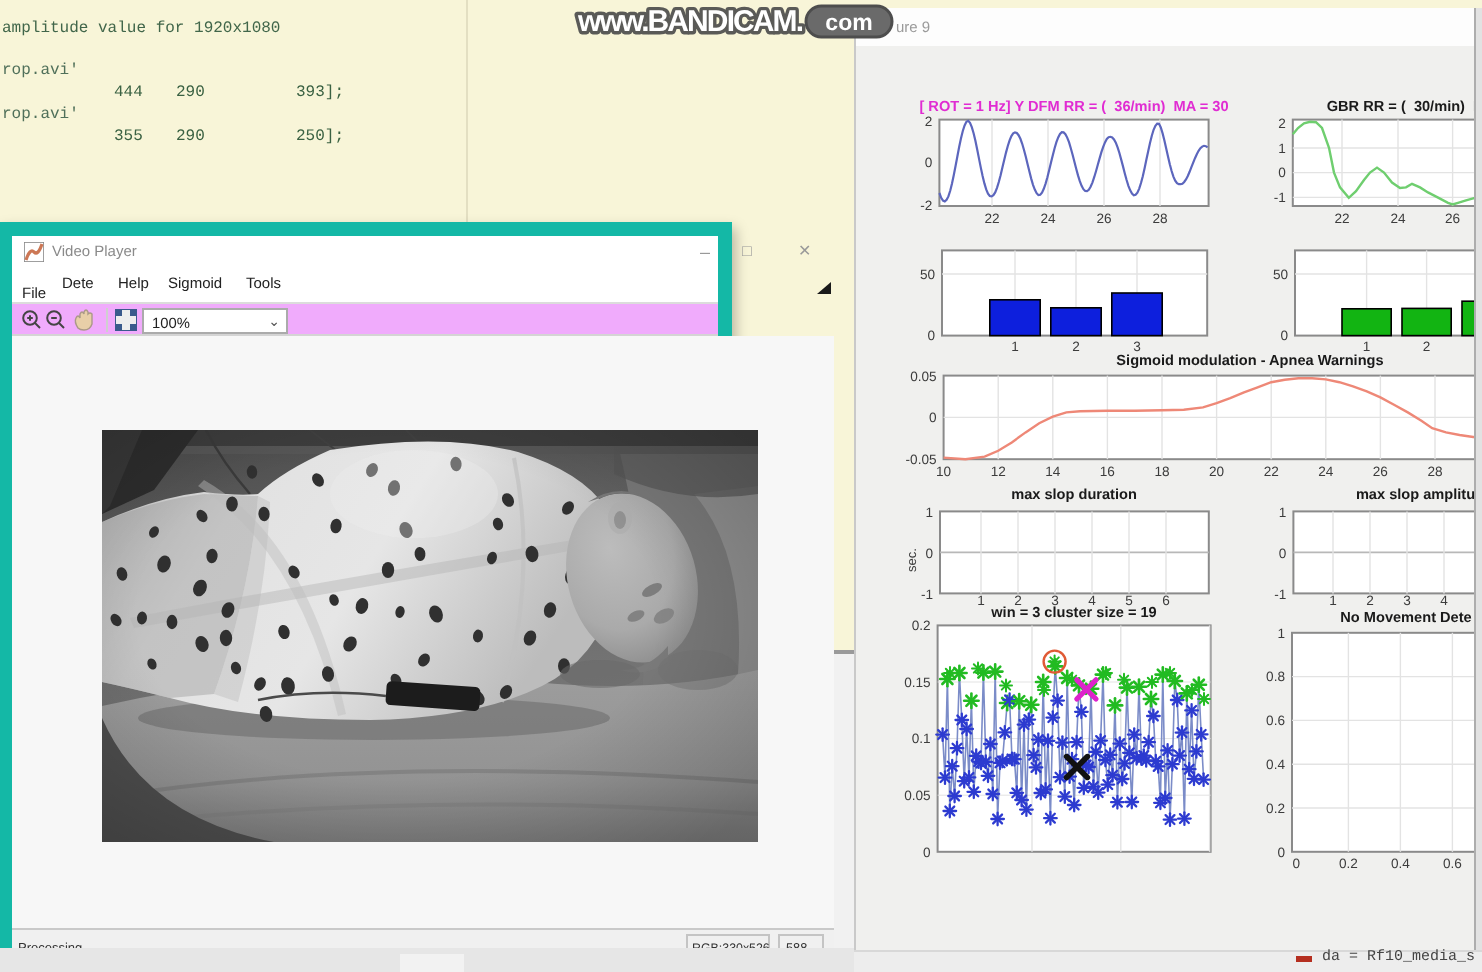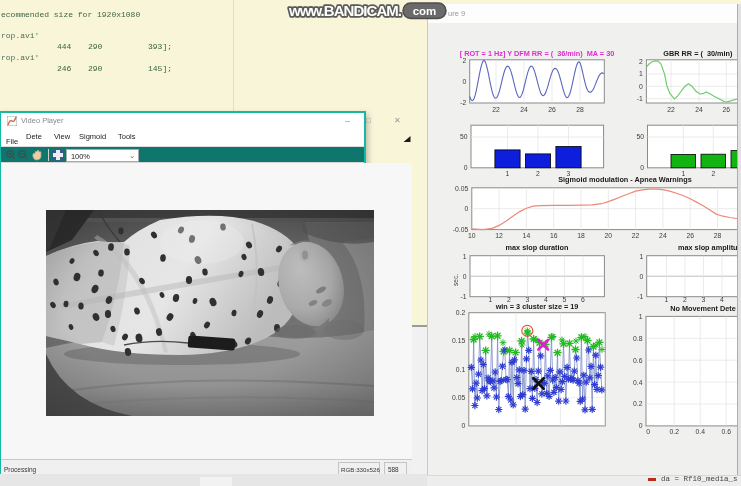--- a/index.html
+++ b/index.html
@@ -3,29 +3,29 @@
 *{margin:0;padding:0;box-sizing:border-box}
 body{width:741px;height:486px;overflow:hidden;position:relative;background:#e9e9e9;font-family:"Liberation Sans",sans-serif}
 .mono{font-family:"Liberation Mono",monospace;font-size:8px}
 </style></head>
 <body>
 
 <div style="position:absolute;left:0;top:0;width:427px;height:332px;background:#f8f5d8"></div>
 <div style="position:absolute;left:0;top:0;width:741px;height:4px;background:#f8f5d8"></div>
 <div style="position:absolute;left:233px;top:0;width:1px;height:112px;background:#e3dfc2"></div>
 <div class="mono" style="position:absolute;left:0;top:0;width:427px;height:80px">
-<div style="position:absolute;left:1px;top:10px;color:#41664a">ecommended size for 1920x1080</div>
+<div style="position:absolute;left:1px;top:10px;color:#41664a">amplitude value for 1920x1080</div>
 <div style="position:absolute;left:1px;top:31px;color:#50705a">rop.avi'</div>
 <div style="position:absolute;left:57px;top:42px;color:#3a6142">444</div>
 <div style="position:absolute;left:88px;top:42px;color:#3a6142">290</div>
 <div style="position:absolute;left:148px;top:42px;color:#3a6142">393];</div>
 <div style="position:absolute;left:1px;top:53px;color:#50705a">rop.avi'</div>
-<div style="position:absolute;left:57px;top:64px;color:#3a6142">246</div>
+<div style="position:absolute;left:57px;top:64px;color:#3a6142">355</div>
 <div style="position:absolute;left:88px;top:64px;color:#3a6142">290</div>
-<div style="position:absolute;left:148px;top:64px;color:#3a6142">145];</div>
+<div style="position:absolute;left:148px;top:64px;color:#3a6142">250];</div>
 </div>
 
 <div style="position:absolute;left:412px;top:325px;width:16px;height:161px;background:#f1f1f1;border-top:2px solid #9a9a9a"></div>
 
 <div style="position:absolute;left:427px;top:4px;width:314px;height:471px;background:#f0f0ee;border-left:1px solid #c9c9c9">
   <div style="position:absolute;left:0;top:0;width:100%;height:19px;background:#fdfdfd">
     <span style="position:absolute;left:20px;top:5px;font-size:7.5px;color:#9a9a9a">ure 9</span>
   </div>
 </div>
 <svg style="position:absolute;left:427px;top:4px" width="314" height="471" viewBox="427 4 314 471">
@@ -319,45 +319,45 @@
 <text x="726.2" y="434.2" font-size="6.8" fill="#3c3c3c" text-anchor="middle">0.6</text>
 </svg>
 
 <div style="position:absolute;left:737px;top:4px;width:4px;height:482px;background:#e2e2e2;border-left:1px solid #adadad"></div>
 
 <div style="position:absolute;left:427px;top:475px;width:314px;height:11px;background:#ededed;border-top:1px solid #d8d8d8">
   <div style="position:absolute;left:221px;top:2px;width:8px;height:3px;background:#b52f20"></div>
   <span class="mono" style="position:absolute;left:234px;top:-1px;font-size:7.5px;color:#444">da = Rf10_media_s</span>
 </div>
 
-<div style="position:absolute;left:-1px;top:111px;width:367px;height:363px;background:#fbfbfb;border:2px solid #14b8a6;box-shadow:2px 3px 6px rgba(0,0,0,0.25)">
+<div style="position:absolute;left:-1px;top:111px;width:367px;height:363px;background:#fbfbfb;border:7px solid #14b8a6;box-shadow:2px 3px 6px rgba(0,0,0,0.25)">
 
   <div style="position:absolute;left:0;top:0;width:100%;height:16px;background:#ffffff">
     <svg style="position:absolute;left:6px;top:3px" width="10" height="10" viewBox="0 0 10 10">
         <rect width="10" height="10" fill="#fff" stroke="#888" stroke-width="0.8"></rect>
         <path d="M1 9 Q3 3 5 5 Q7 7 9 1" stroke="#c75" stroke-width="1.6" fill="none"></path>
       </svg>
     <span style="position:absolute;left:20px;top:3px;font-size:7.5px;color:#8a8a8a">Video Player</span>
     <span style="position:absolute;left:344px;top:3px;font-size:9px;color:#999">–</span>
     <span style="position:absolute;left:365px;top:3px;font-size:8px;color:#999">□</span>
     <span style="position:absolute;left:393px;top:3px;font-size:8px;color:#999">✕</span>
   </div>
 
   <div style="position:absolute;left:0;top:16px;width:100%;height:17px;background:#ffffff;font-size:7.5px;color:#222">
     <span style="position:absolute;left:5px;top:8px">File</span>
     <span style="position:absolute;left:25px;top:2.5px">Dete</span>
-    <span style="position:absolute;left:53px;top:2.5px">View</span>
+    <span style="position:absolute;left:53px;top:2.5px">Help</span>
     <span style="position:absolute;left:78px;top:2.5px">Sigmoid</span>
     <span style="position:absolute;left:117px;top:2.5px">Tools</span>
     <svg style="position:absolute;left:402px;top:7px" width="8" height="7" viewBox="0 0 8 7">
         <polygon points="0.5,6 7.5,0 7.5,6" fill="#1a1a1a"></polygon>
       </svg>
   </div>
 
-  <div style="position:absolute;left:0;top:33px;width:100%;height:17px;background:#0f766e;border-top:1px solid #dcdcdc;border-bottom:1px solid #d4d4d4">
+  <div style="position:absolute;left:0;top:33px;width:100%;height:17px;background:#f0abfc;border-top:1px solid #dcdcdc;border-bottom:1px solid #d4d4d4">
     <svg style="position:absolute;left:4px;top:2px" width="44" height="13" viewBox="0 0 44 13">
       <g stroke="#444" fill="none" stroke-width="1">
         <circle cx="5" cy="5" r="3.4"></circle>
           <line x1="7.5" y1="7.5" x2="10" y2="10"></line>
         <line x1="3.6" y1="5" x2="6.4" y2="5"></line>
           <line x1="5" y1="3.6" x2="5" y2="6.4"></line>
         <circle cx="17" cy="5" r="3.4"></circle>
           <line x1="19.5" y1="7.5" x2="22" y2="10"></line>
         <line x1="15.6" y1="5" x2="18.4" y2="5"></line>
       </g>

